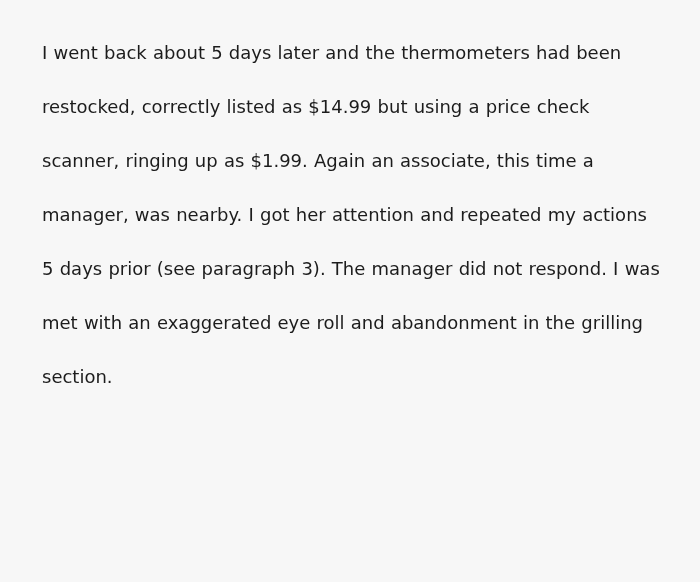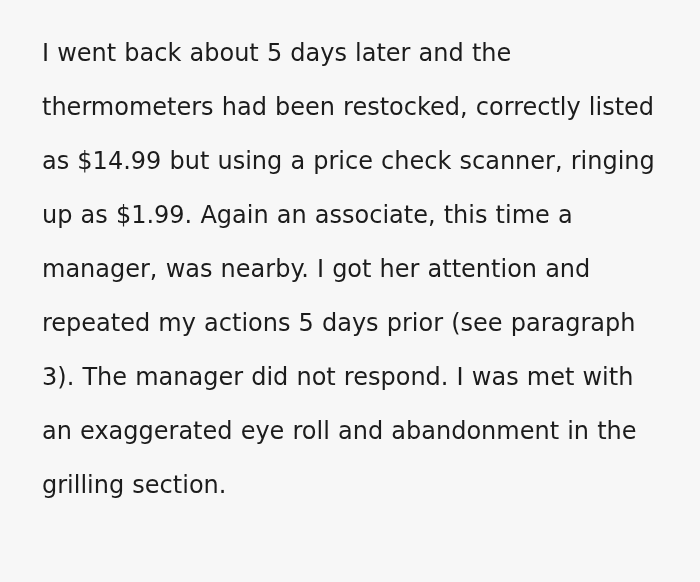--- a/index.html
+++ b/index.html
@@ -16,21 +16,21 @@
   .page {
     box-sizing: border-box;
     width: 700px;
     height: 582px;
     background: #f7f7f7;
     padding: 26px 38px 26px 42px;
     display: block;
   }
   .text-block {
     color: #1c1c1c;
-    font-size: 24px;
+    font-size: 18px;
     line-height: 54px;
     letter-spacing: 0px;
     word-spacing: 0.5px;
     font-weight: 400;
     white-space: pre-wrap;
   }
 </style>
 </head>
 <body>
 

